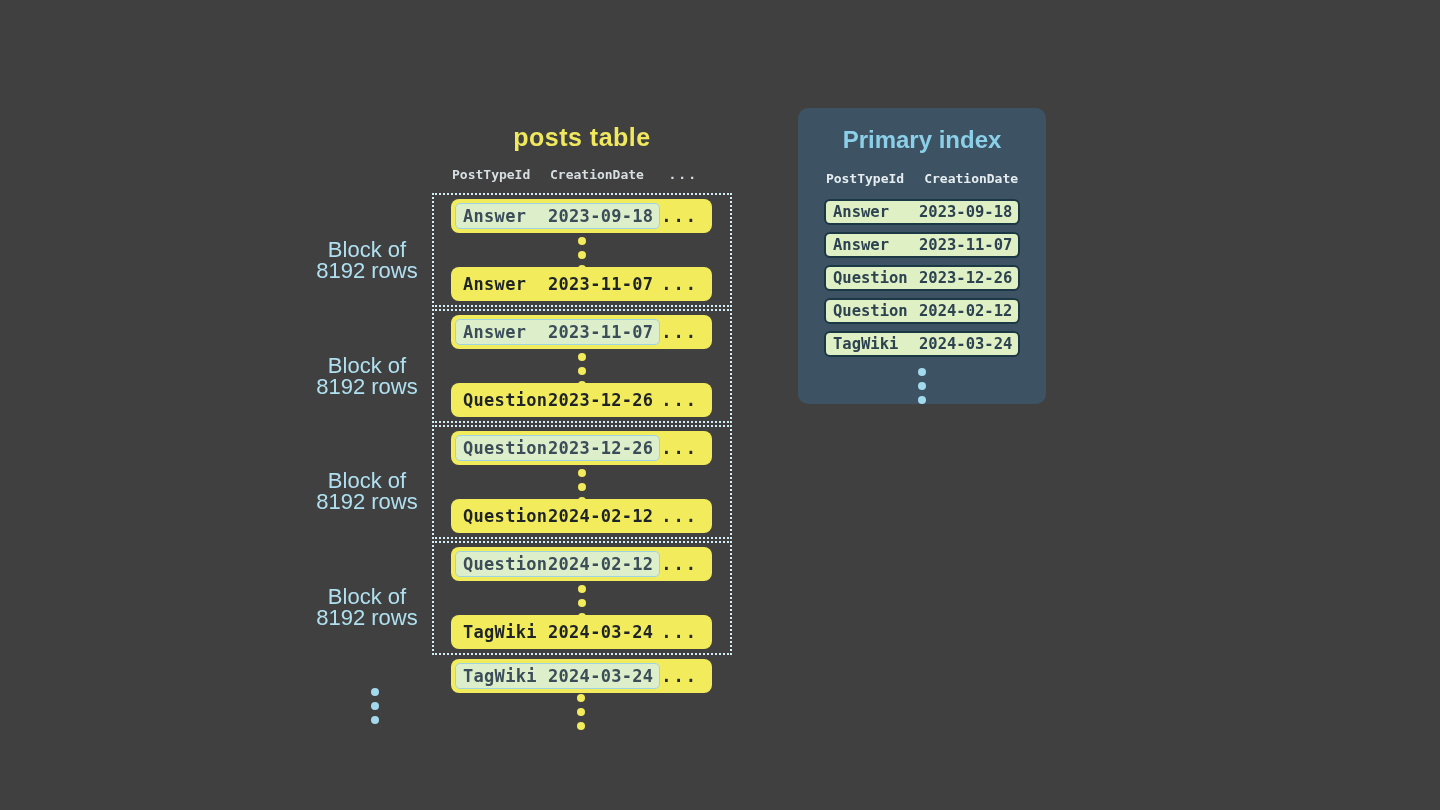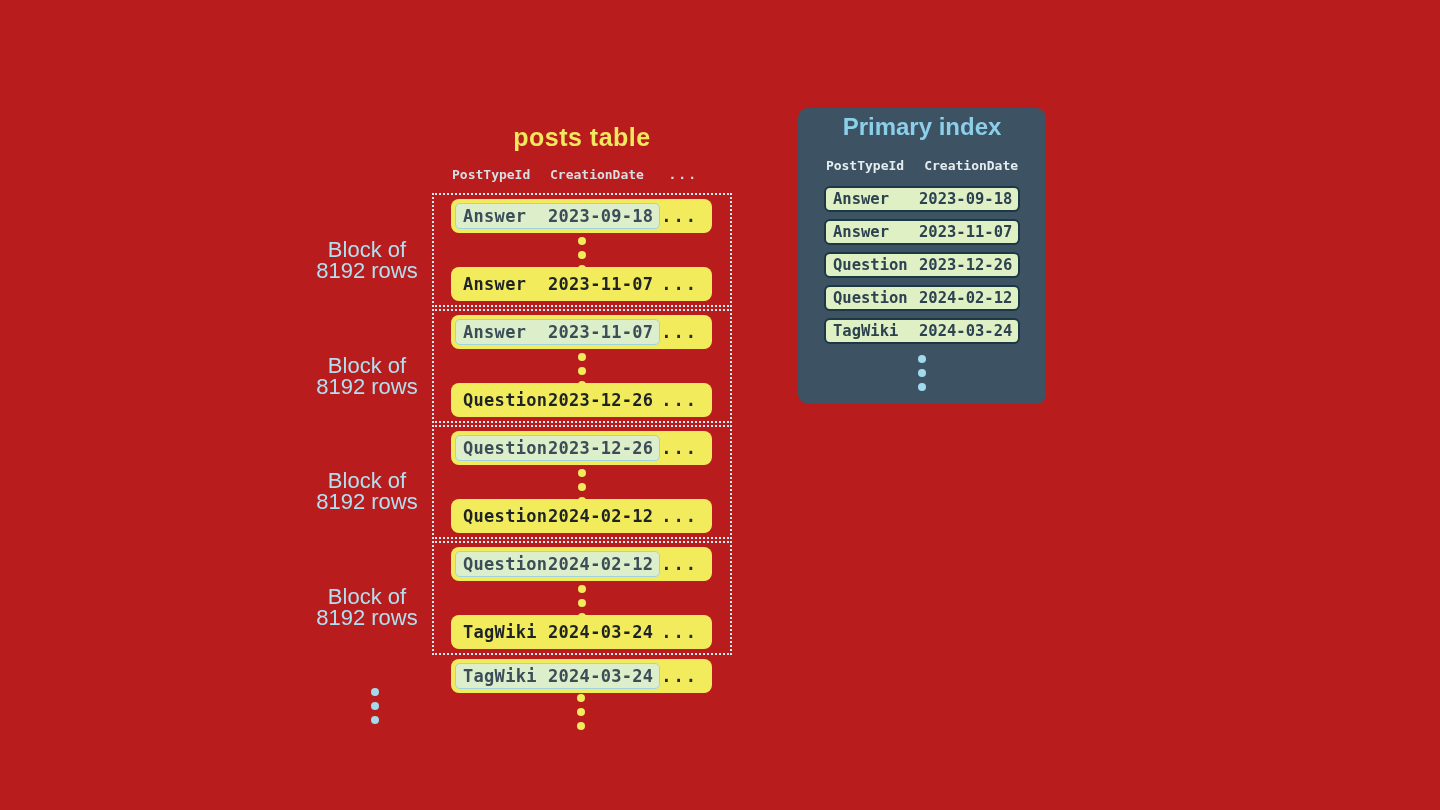--- a/index.html
+++ b/index.html
@@ -1,16 +1,16 @@
 <!DOCTYPE html>
 <html><head>
 <meta charset="utf-8">
 <style>
   html,body{margin:0;padding:0;background:#050707;}
-  .canvas{position:relative;width:1440px;height:810px;background:#b91c1c;overflow:hidden;
+  .canvas{position:relative;width:1440px;height:810px;background:#404040;overflow:hidden;
           font-family:"Liberation Sans",sans-serif;}
 
   
   .posts-title{position:absolute;left:432px;top:123px;width:300px;text-align:center;
                color:#f0e95e;font-size:25px;font-weight:bold;letter-spacing:.5px;}
   .col-headers{position:absolute;left:451px;top:167px;width:261px;display:flex;align-items:baseline;
                font-family:"DejaVu Sans Mono","Liberation Mono",monospace;font-weight:bold;
                font-size:13px;color:#d7dfe3;}
   .col-headers .h1{margin-left:1px;width:78px;}
   .col-headers .h2{margin-left:20px;}
@@ -38,21 +38,21 @@
   .vdots i{display:block;width:8px;height:8px;border-radius:50%;}
   .vdots-yellow i{background:#f2ec5d;}
   .vdots-blue i{background:#a3d9ec;}
   .block .vdots{position:absolute;left:50%;transform:translateX(-50%);top:42px;}
   .dots-bottom-yellow{position:absolute;left:577px;top:694px;}
   .dots-bottom-blue{position:absolute;left:371px;top:688px;}
 
   
   .panel{position:absolute;left:798px;top:108px;width:248px;height:296px;
          background:#3d5363;border-radius:10px;box-sizing:border-box;}
-  .panel-title{margin-top:5px;text-align:center;color:#8bcfe9;font-size:24px;font-weight:bold;}
+  .panel-title{margin-top:18px;text-align:center;color:#8bcfe9;font-size:24px;font-weight:bold;}
   .panel-headers{margin-top:17px;display:flex;justify-content:center;gap:20px;
                  font-family:"DejaVu Sans Mono","Liberation Mono",monospace;font-weight:bold;
                  font-size:13px;color:#e6edf0;}
   .index-rows{margin-top:13px;display:flex;flex-direction:column;gap:7px;align-items:center;}
   .index-row{width:196px;height:26px;box-sizing:border-box;background:#dff0c5;
              border:2px solid #1c3844;border-radius:6px;display:flex;align-items:center;
              padding:0 5px 0 7px;font-family:"DejaVu Sans Mono","Liberation Mono",monospace;
              font-weight:bold;font-size:15.5px;color:#2d4250;white-space:pre;}
   .index-row .type{display:inline-block;width:86px;}
   .panel .vdots{margin-top:11px;}

